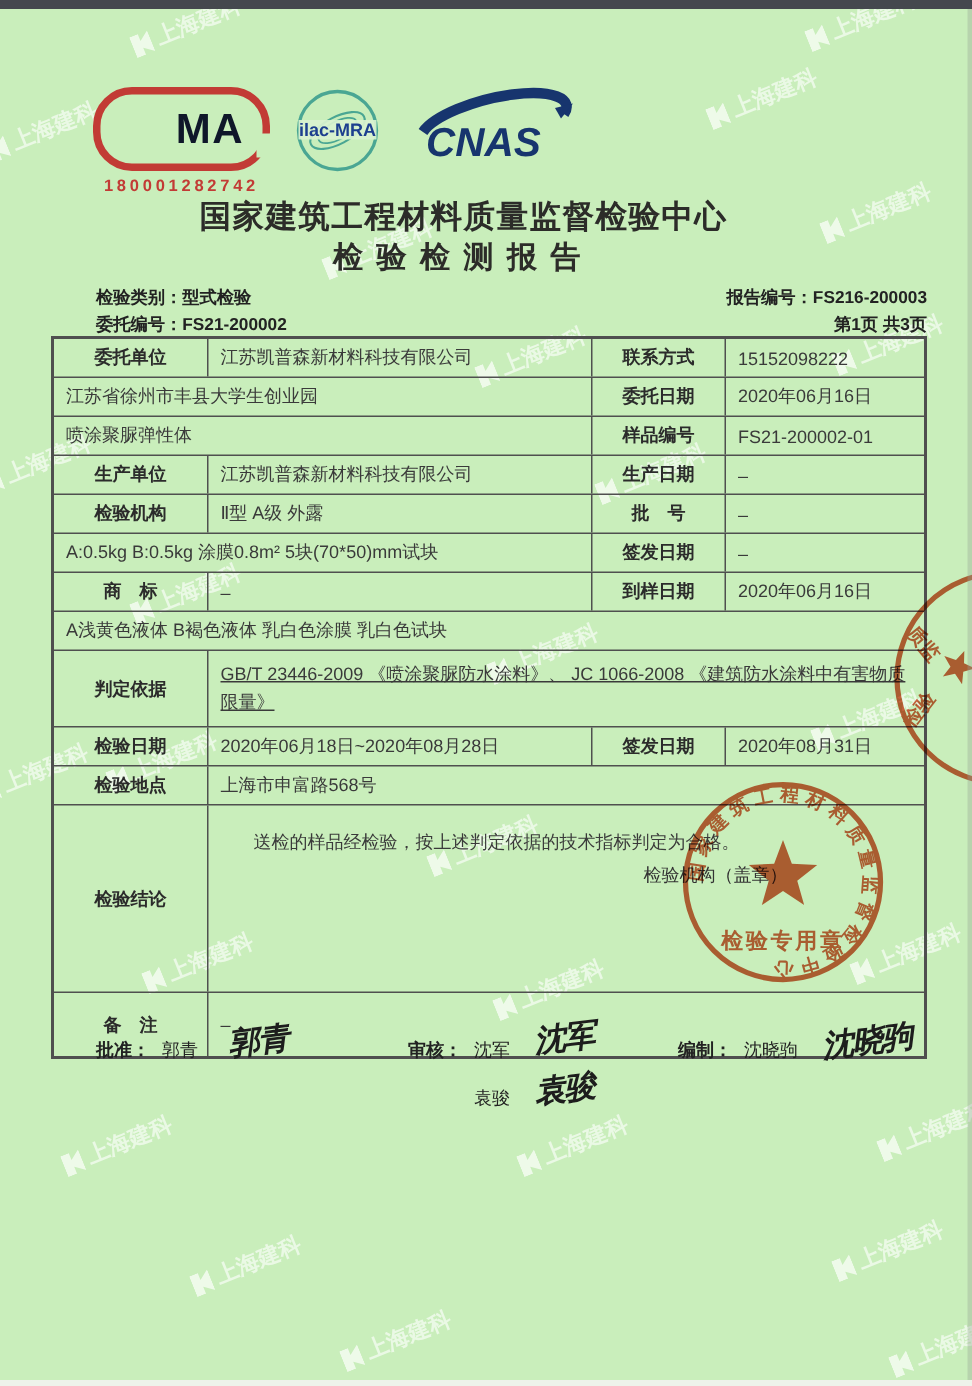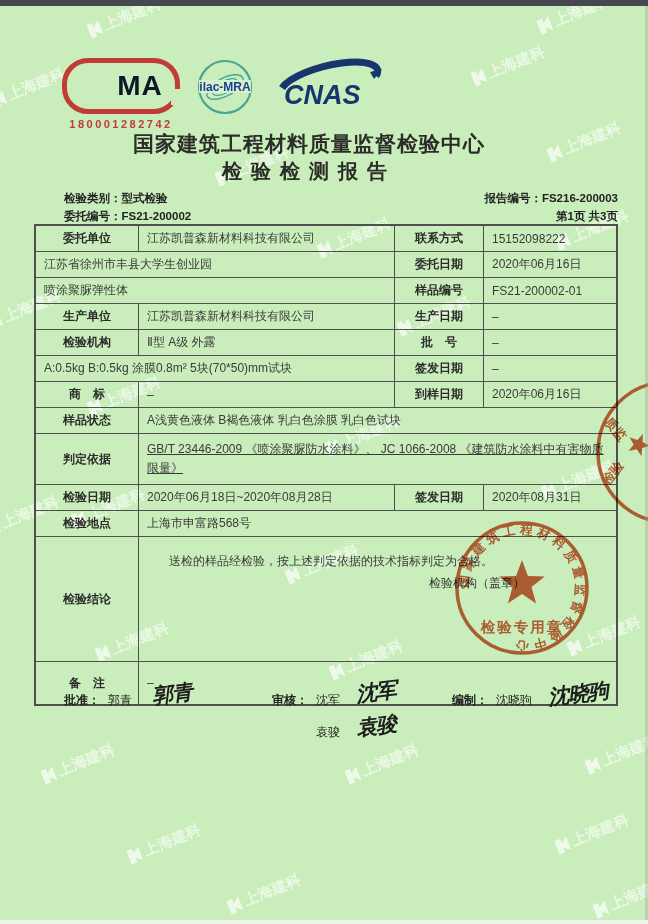--- a/index.html
+++ b/index.html
@@ -252,21 +252,20 @@
       <div class="lab2">签发日期</div>
       <div class="val2">–</div>
     </div>
     <div class="tr">
       <div class="lab">商　标</div>
       <div class="val">–</div>
       <div class="lab2">到样日期</div>
       <div class="val2">2020年06月16日</div>
     </div>
     <div class="tr">
-      <div class="lab">样品状态</div>
       <div class="val">A浅黄色液体 B褐色液体 乳白色涂膜 乳白色试块</div>
     </div>
     <div class="tr tr-basis">
       <div class="lab">判定依据</div>
       <div class="val">GB/T 23446-2009 《喷涂聚脲防水涂料》、 JC 1066-2008 《建筑防水涂料中有害物质限量》</div>
     </div>
     <div class="tr">
       <div class="lab">检验日期</div>
       <div class="val">2020年06月18日~2020年08月28日</div>
       <div class="lab2">签发日期</div>

